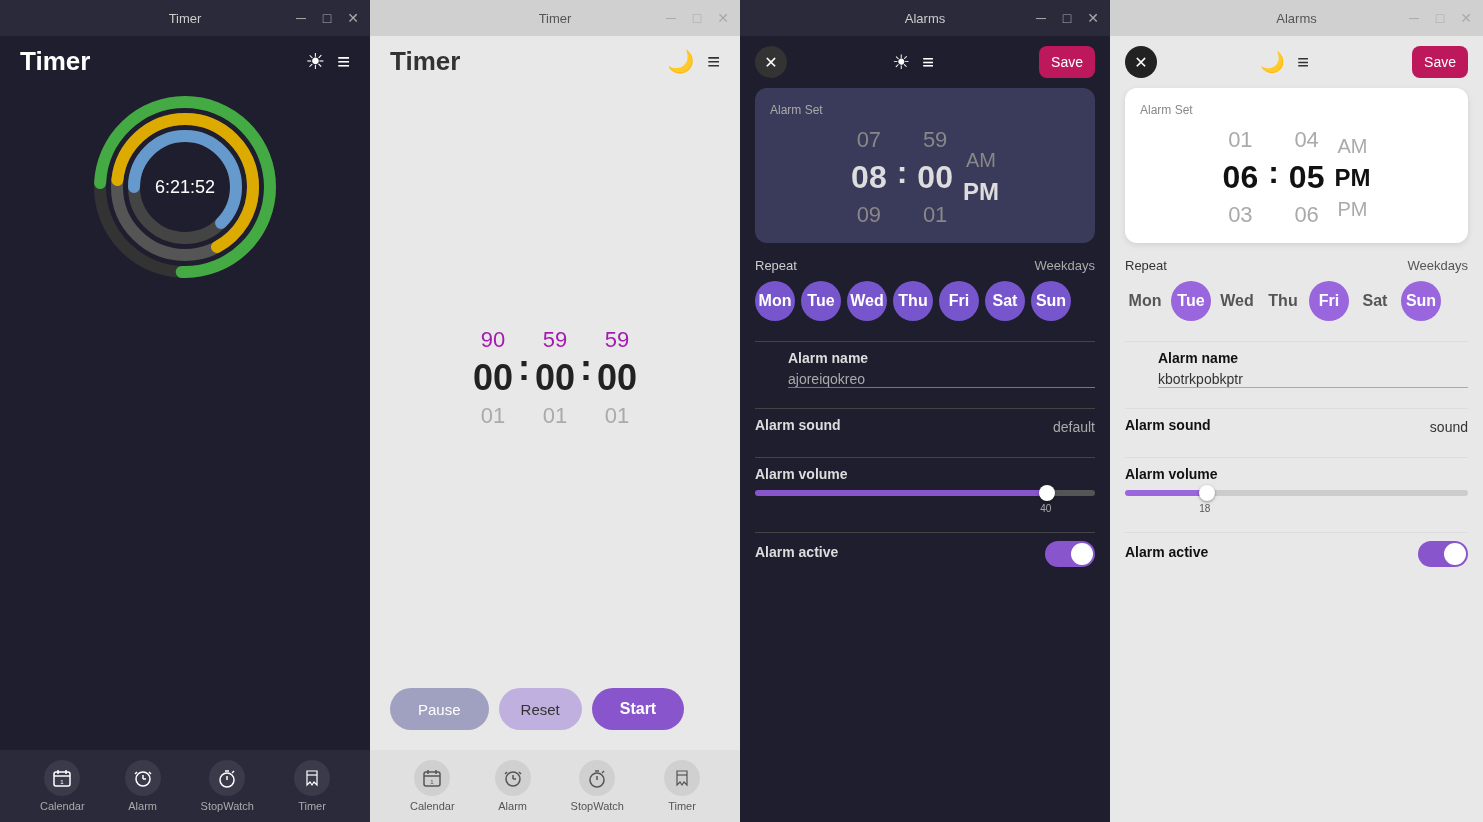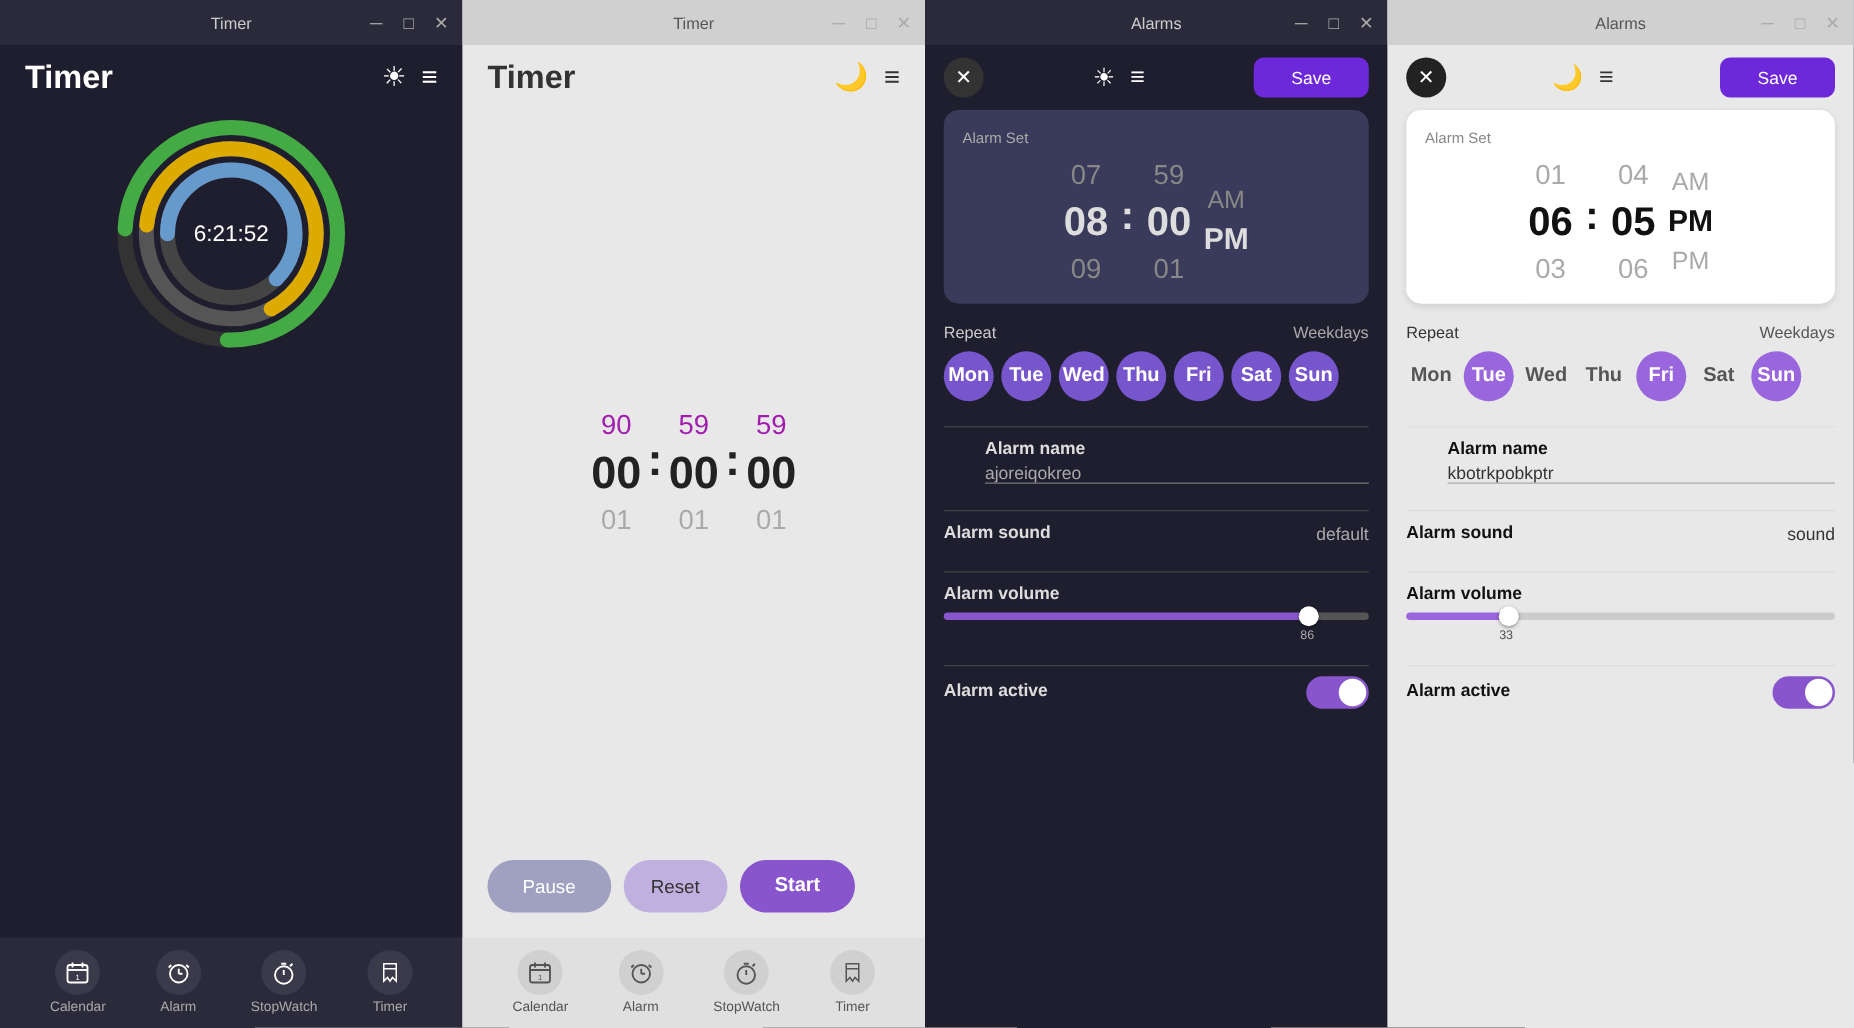--- a/index.html
+++ b/index.html
@@ -291,25 +291,25 @@
       border: none;
       color: white;
       font-size: 16px;
       cursor: pointer;
       display: flex;
       align-items: center;
       justify-content: center;
     }
 
     .save-btn {
-      background: #6d28d9;
+      background: #be185d;
       color: white;
       border: none;
       border-radius: 8px;
-      padding: 8px 30px;
+      padding: 8px 12px;
       font-size: 14px;
       cursor: pointer;
     }
 
     .alarm-set-box {
       background: #3a3a5a;
       border-radius: 12px;
       padding: 15px;
       margin-bottom: 15px;
     }
@@ -851,21 +851,21 @@
       <span class="field-value" style="color:#aaa;">default</span>
     </div>
 
     <hr class="divider">
 
     <div class="volume-slider-container">
       <span class="field-label" style="color:#ddd;display:block;margin-bottom:8px;">Alarm volume</span>
       <div style="position:relative;">
         <div class="volume-slider"></div>
         <div class="volume-thumb"></div>
-        <span class="volume-badge volume-badge-dark" style="position:absolute;right:calc(14% - 4px);bottom:-18px;font-size:10px;">86</span>
+        <span class="volume-badge volume-badge-dark" style="position:absolute;right:calc(14% - 4px);bottom:-18px;font-size:10px;">40</span>
       </div>
     </div>
 
     <hr class="divider" style="margin-top:24px;">
 
     <div class="field-row">
       <span class="field-label" style="color:#ddd;">Alarm active</span>
       <div class="toggle">
         <div class="toggle-knob"></div>
       </div>
@@ -946,21 +946,21 @@
       <span class="field-value-light">sound</span>
     </div>
 
     <hr class="divider-light">
 
     <div class="volume-slider-container">
       <span class="field-label-light" style="display:block;margin-bottom:8px;">Alarm volume</span>
       <div style="position:relative;">
         <div class="volume-slider volume-slider-light"></div>
         <div class="volume-thumb volume-thumb-light"></div>
-        <span class="volume-badge volume-badge-light" style="position:absolute;left:calc(24% - 8px);bottom:-18px;font-size:10px;">33</span>
+        <span class="volume-badge volume-badge-light" style="position:absolute;left:calc(24% - 8px);bottom:-18px;font-size:10px;">18</span>
       </div>
     </div>
 
     <hr class="divider-light" style="margin-top:24px;">
 
     <div class="field-row">
       <span class="field-label-light">Alarm active</span>
       <div class="toggle">
         <div class="toggle-knob"></div>
       </div>

